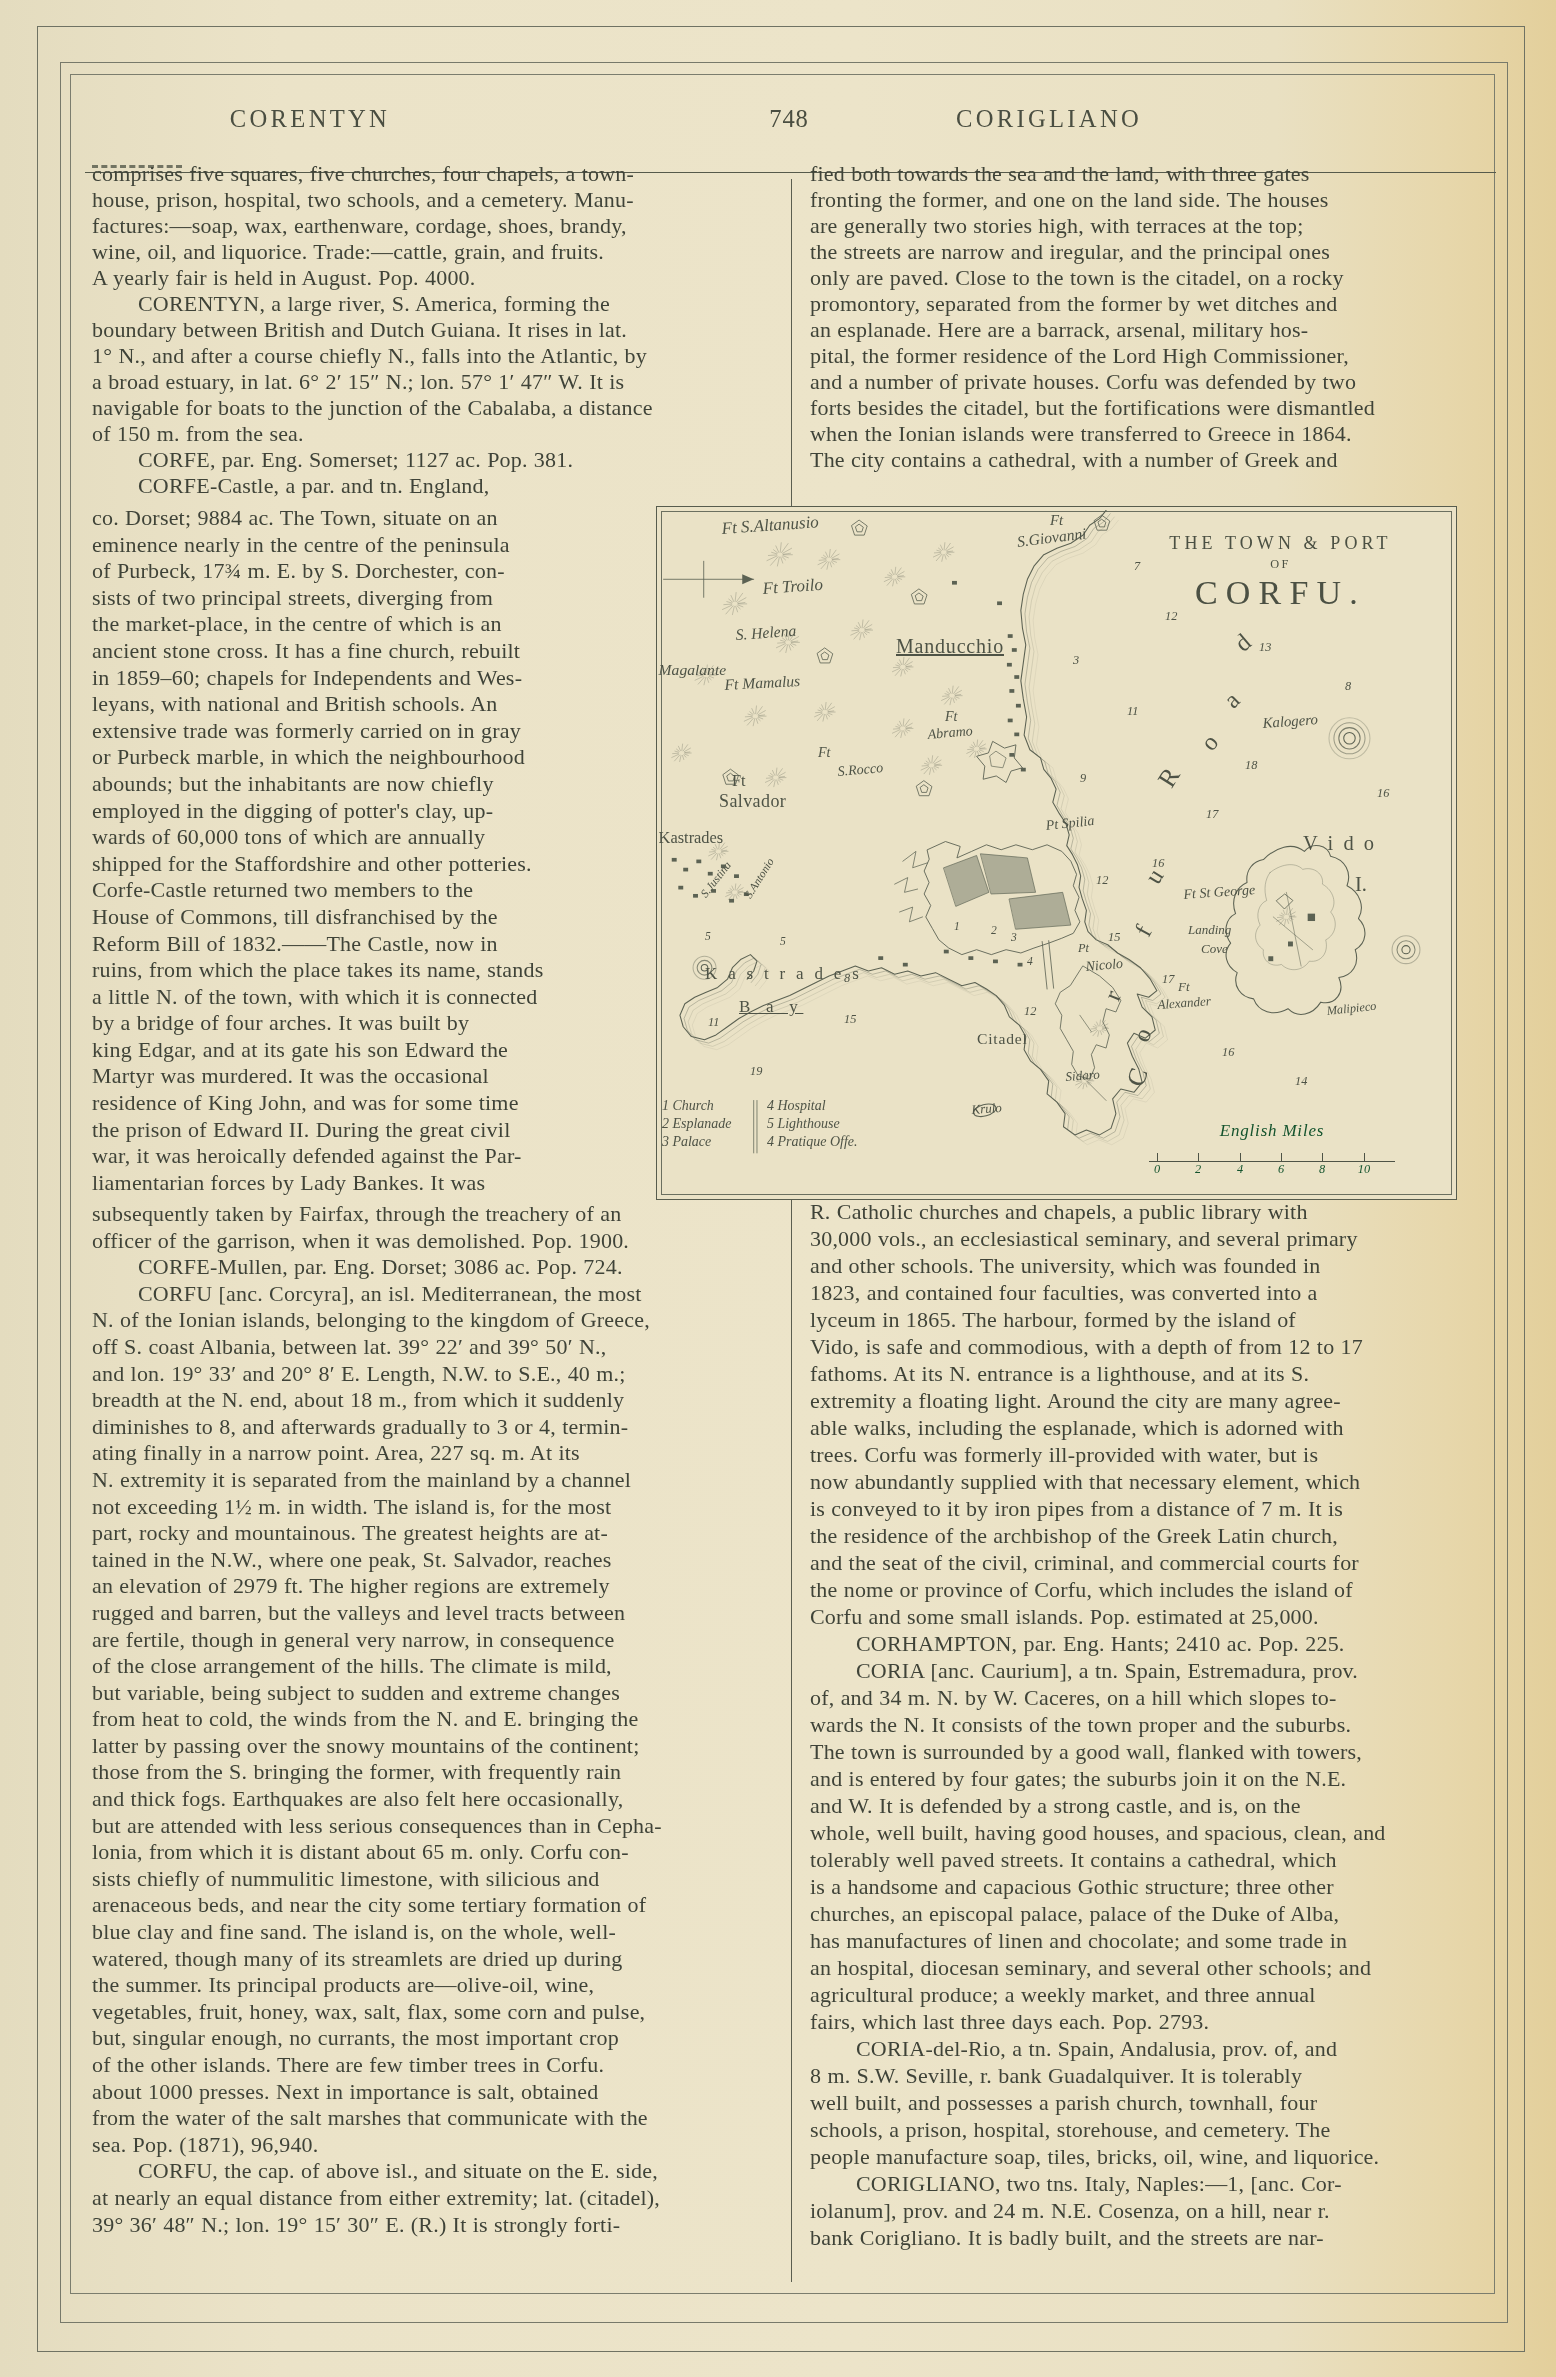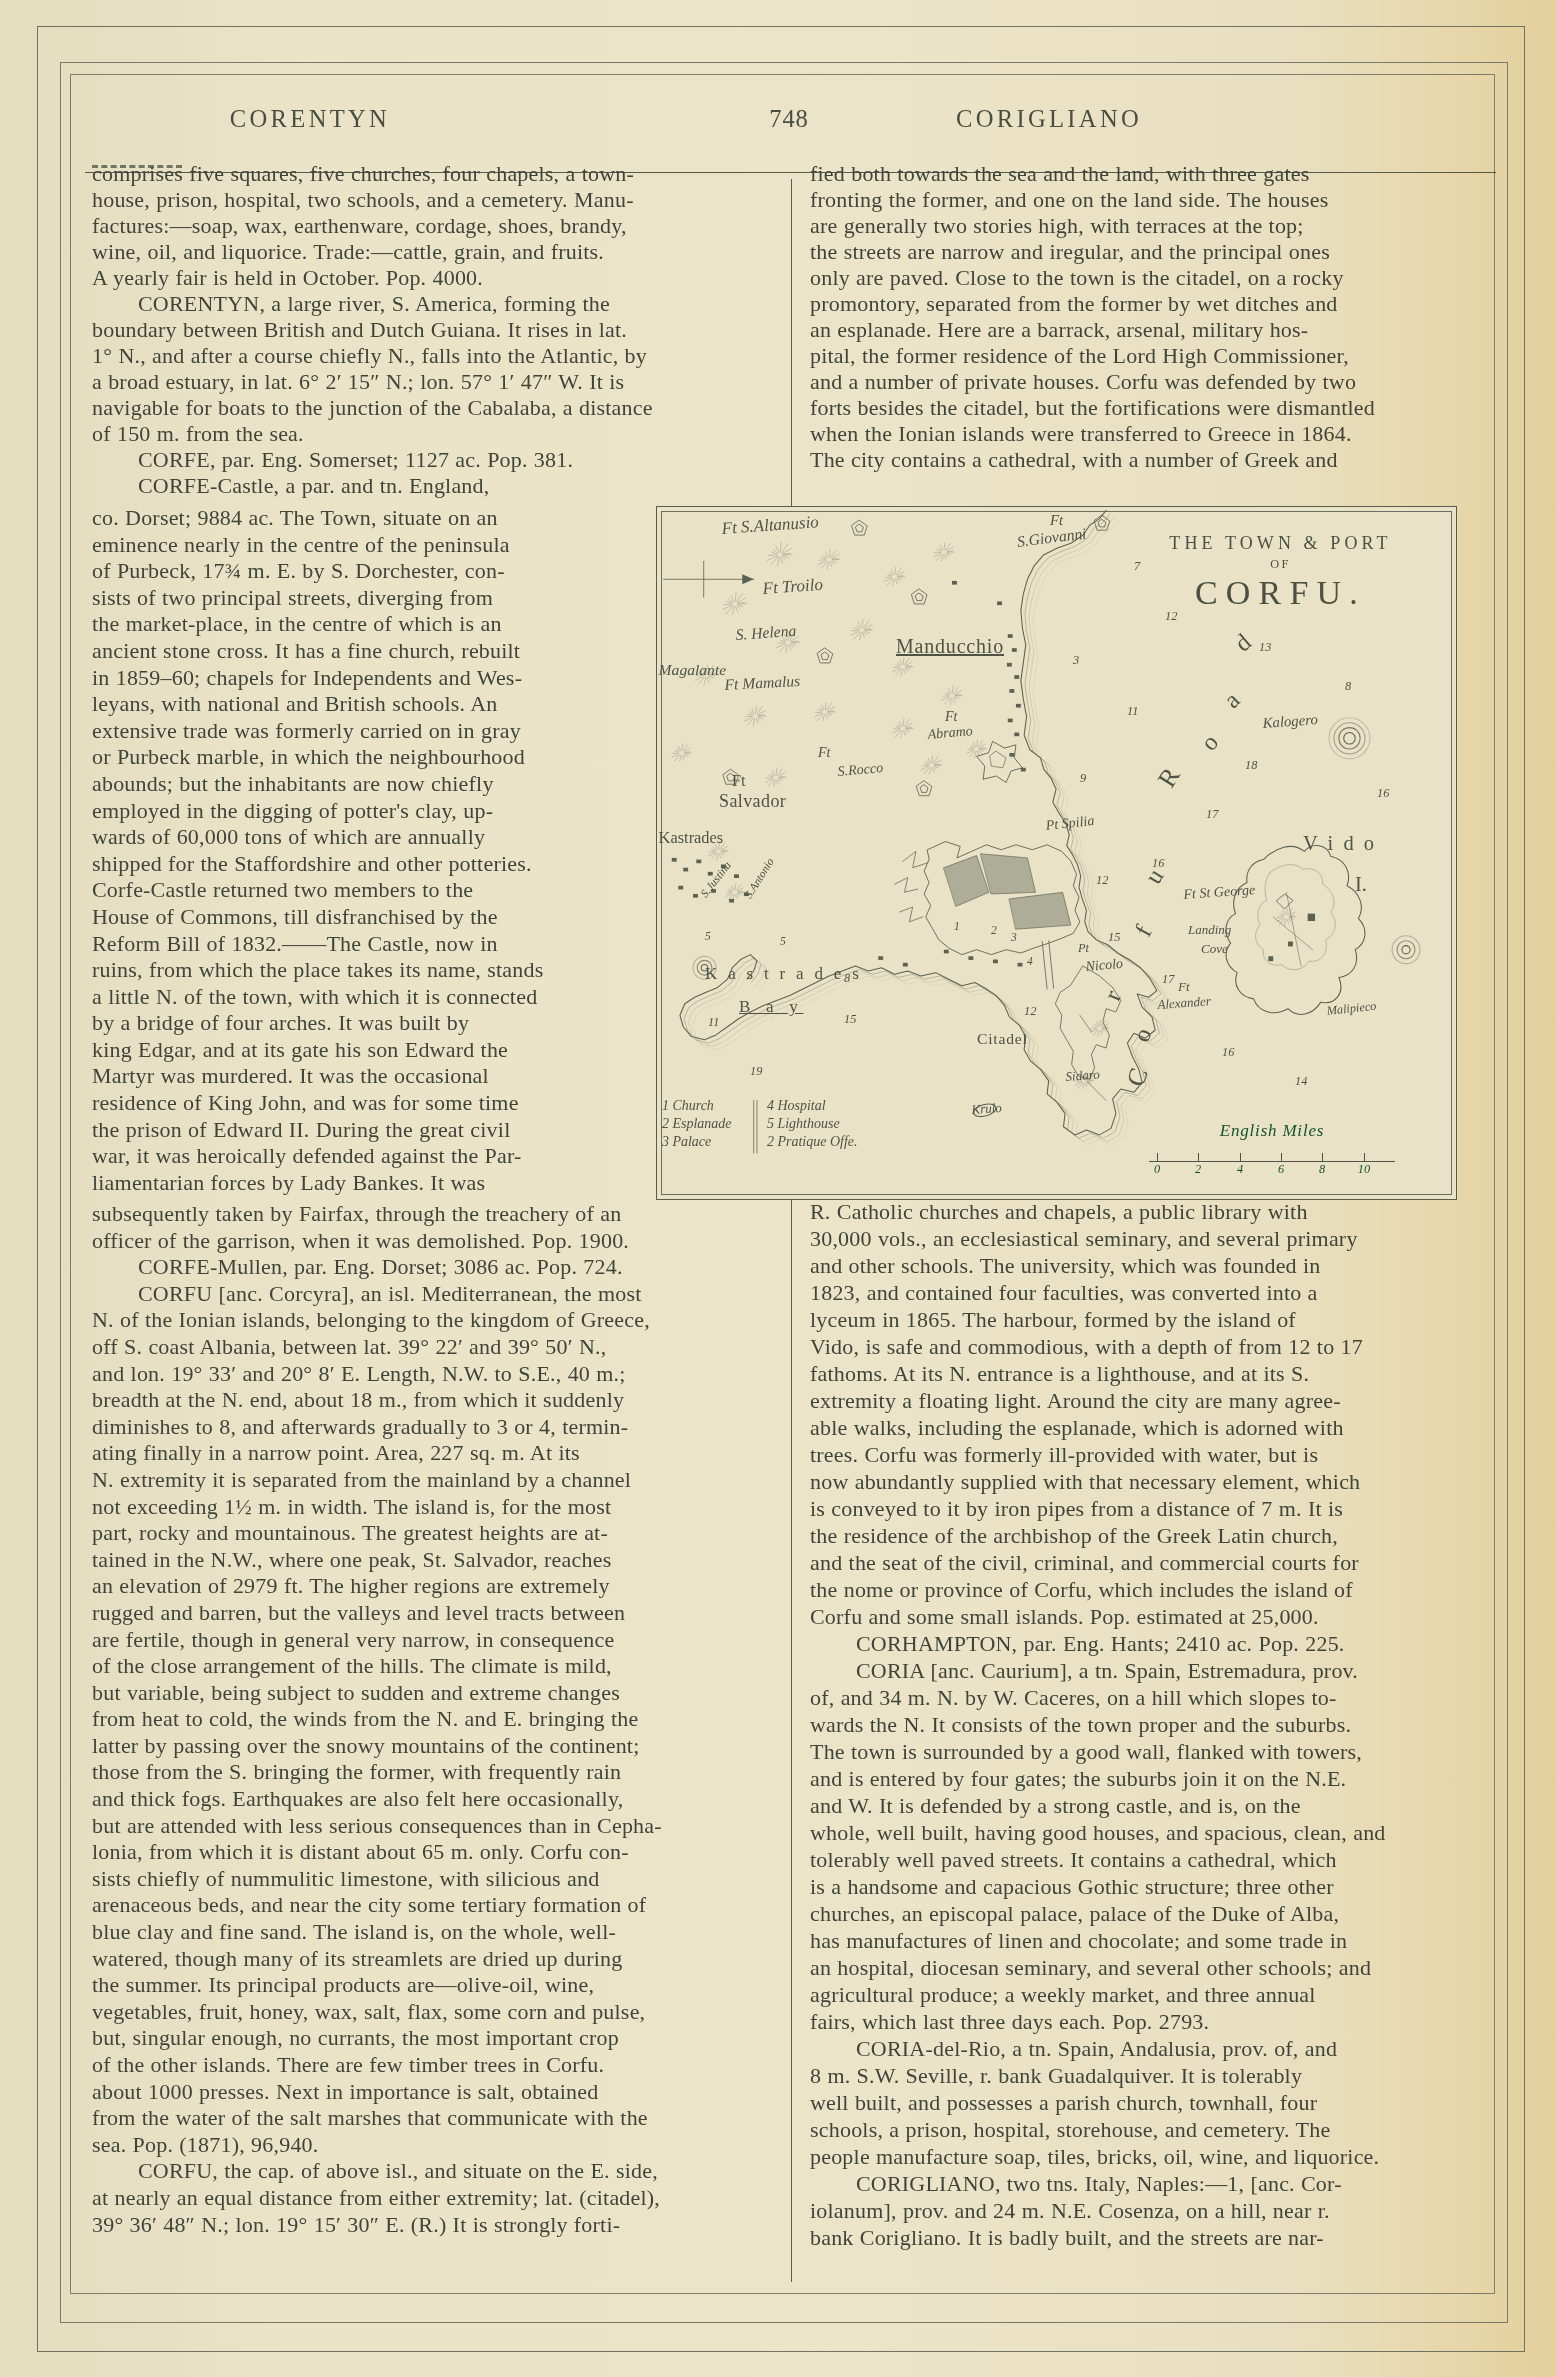--- a/index.html
+++ b/index.html
@@ -56,21 +56,21 @@
   <div class="hdr" style="left:1049px;">CORIGLIANO</div>
   <div id="hrule-dashes"></div>
   <div id="hrule"></div>
   <div id="divider"></div>
 
   <div id="blk-lt" class="tblock" style="left:92px;top:161px;width:691px;--lh:26px;">
       <div class="tl j">comprises five squares, five churches, four chapels, a town-</div>
       <div class="tl j">house, prison, hospital, two schools, and a cemetery.  Manu-</div>
       <div class="tl j">factures:—soap, wax, earthenware, cordage, shoes, brandy,</div>
       <div class="tl j">wine, oil, and liquorice.  Trade:—cattle, grain, and fruits.</div>
-      <div class="tl">A yearly fair is held in October.  Pop. 4000.</div>
+      <div class="tl">A yearly fair is held in August.  Pop. 4000.</div>
       <div class="tl j ind">CORENTYN, a large river, S. America, forming the</div>
       <div class="tl j">boundary between British and Dutch Guiana.  It rises in lat.</div>
       <div class="tl j">1° N., and after a course chiefly N., falls into the Atlantic, by</div>
       <div class="tl j">a broad estuary, in lat. 6° 2′ 15″ N.; lon. 57° 1′ 47″ W.  It is</div>
       <div class="tl j">navigable for boats to the junction of the Cabalaba, a distance</div>
       <div class="tl">of 150 m. from the sea.</div>
       <div class="tl ind">CORFE, par. Eng. Somerset; 1127 ac.  Pop. 381.</div>
       <div class="tl j ind">CORFE-Castle, a par. and tn. England,</div>
     </div>
   <div id="blk-lw" class="tblock" style="left:92px;top:505px;width:541px;--lh:26.6px;">
@@ -633,21 +633,21 @@
     </div>
     <div id="legend">
       <div id="lgc1" class="lgcol">
           <div class="lgrow">1 Church</div>
           <div class="lgrow">2 Esplanade</div>
           <div class="lgrow">3 Palace</div>
         </div>
       <div id="lgc2" class="lgcol">
           <div class="lgrow">4 Hospital</div>
           <div class="lgrow">5 Lighthouse</div>
-          <div class="lgrow">2 Pratique Offe.</div>
+          <div class="lgrow">4 Pratique Offe.</div>
         </div>
     </div>
     <div id="scale">
       <div id="scale-label">English Miles</div>
       <div id="scale-bar">
           <div class="stick" style="left: 8.2px;"></div>
           <div class="stick" style="left: 49px;"></div>
           <div class="stick" style="left: 91px;"></div>
           <div class="stick" style="left: 132px;"></div>
           <div class="stick" style="left: 173px;"></div>

